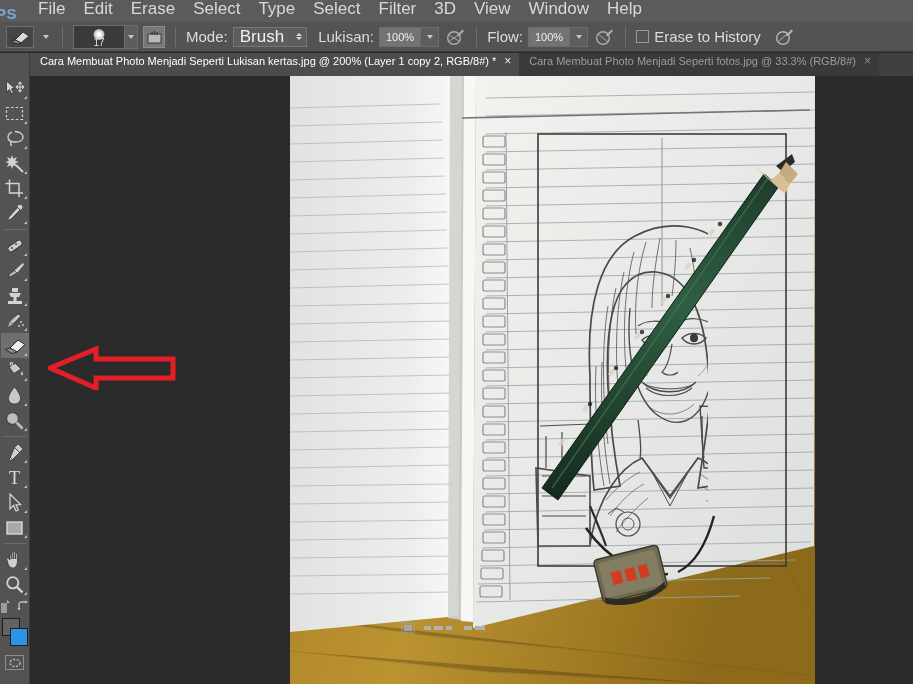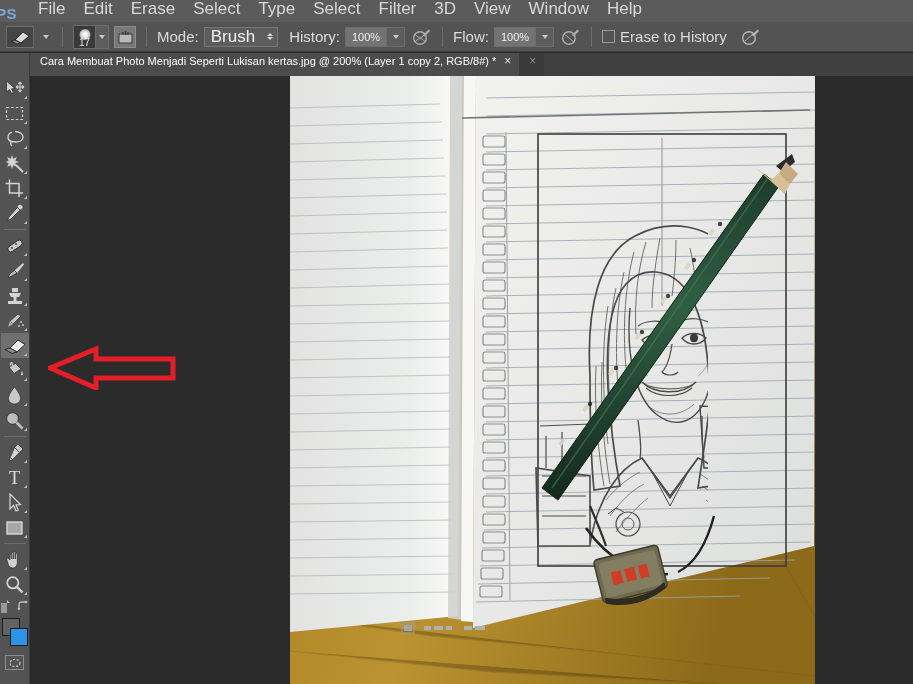--- a/index.html
+++ b/index.html
@@ -44,21 +44,21 @@
   .tiny-arrow {
     width: 0; height: 0; border-left: 3.5px solid transparent;
     border-right: 3.5px solid transparent; border-top: 4px solid #c8c8c8;
   }
   .arrow-btn {
     width: 13px; height: 22px; display: flex; align-items: center; justify-content: center;
     cursor: default;
   }
 
   .brush-box {
-    width: 23px; height: 24px; background: #3a3a3a; border: 1px solid #6d6d6d;
+    width: 52px; height: 24px; background: #3a3a3a; border: 1px solid #6d6d6d;
     position: relative;
     text-decoration: underline;
   }
   .brush-dot {
     position: absolute; left: 50%; top: 3px; transform: translateX(-50%);
     width: 11px; height: 11px; border-radius: 50%;
     background: radial-gradient(circle, #ffffff 20%, #c9c9c9 55%, #5a5a5a 100%);
   }
   .brush-num {
     position: absolute; bottom: 0px; width: 100%; text-align: center;
@@ -217,21 +217,21 @@
 
     <div class="opt-label">Mode:</div>
     <div class="select-box">
       <span>Brush</span>
       <span class="spin-glyph">
         <span class="spin-up"></span>
           <span class="spin-dn"></span>
       </span>
     </div>
 
-    <div class="opt-label" style="margin-left:6px;">History:</div>
+    <div class="opt-label" style="margin-left:6px;">Lukisan:</div>
     <div style="display:flex;align-items:center;">
       <div class="num-box">100%</div>
       <div class="num-drop">
         <span class="tiny-arrow"></span>
       </div>
     </div>
 
     <div class="icon-btn">
       <svg width="19" height="18" viewBox="0 0 19 18">
         <circle cx="8" cy="10" r="6.3" fill="none" stroke="#adadad" stroke-width="1.4"></circle>
@@ -271,20 +271,21 @@
       </svg>
     </div>
   </div>
 
   <div class="tabbar">
     <div class="tab active">
       <span>Cara Membuat Photo Menjadi Seperti Lukisan kertas.jpg @ 200% (Layer 1 copy 2, RGB/8#) *</span>
       <span class="tab-close">×</span>
     </div>
     <div class="tab inactive">
+      <span>Cara Membuat Photo Menjadi Seperti fotos.jpg @ 33.3% (RGB/8#)</span>
       <span class="tab-close">×</span>
     </div>
   </div>
 
   <div class="toolbar">
 
     <div class="tool">
       <svg width="20" height="17" viewBox="0 0 20 17">
         <path d="M1.5 1 L1.5 12 L4.5 9.5 L6.5 13.5 L8.5 12.5 L6.5 8.8 L10 8.5 Z" fill="#d3d3d3" stroke="#2e2e2e" stroke-width=".8"></path>
         <path d="M15 2 L15 12 M11 7 L19 7 M15 2 L13.3 4 M15 2 L16.7 4 M15 12 L13.3 10 M15 12 L16.7 10 M11 7 L13 5.4 M11 7 L13 8.6 M19 7 L17 5.4 M19 7 L17 8.6" stroke="#d3d3d3" stroke-width="1.1" fill="none"></path>

